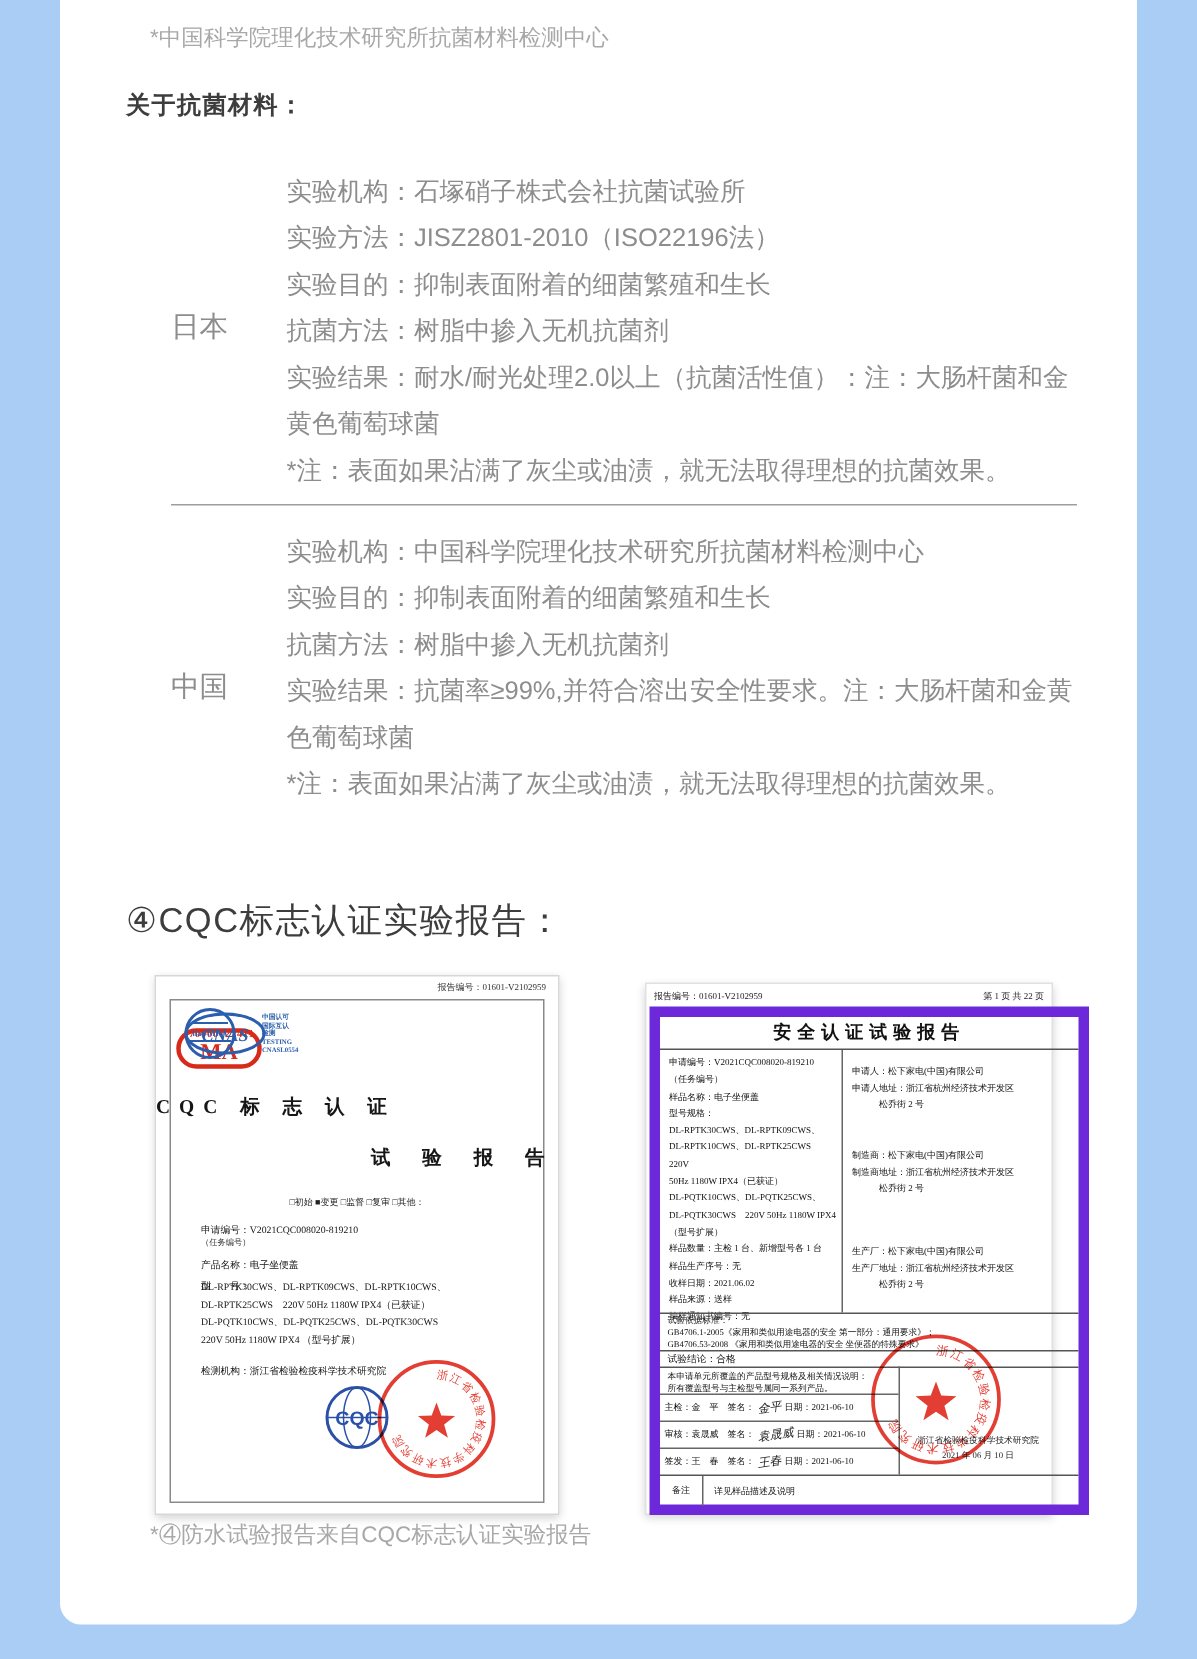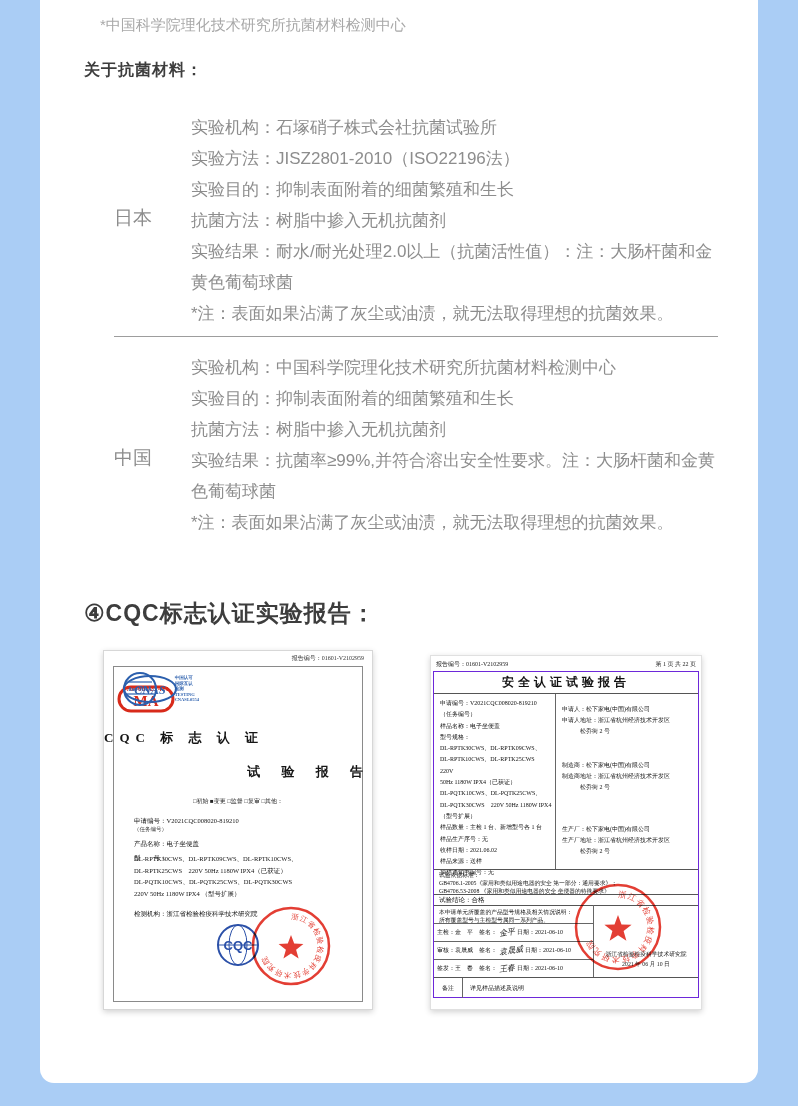--- a/index.html
+++ b/index.html
@@ -7,21 +7,21 @@
         font-family:"Liberation Sans",sans-serif;overflow:hidden;}
   .card{position:absolute;left:40px;top:0;width:718px;height:1083px;background:#ffffff;
         border-radius:0 0 14px 14px;}
   .abs{position:absolute;}
   .top-note{left:100px;top:16px;font-size:15px;color:#a8a8a8;}
   .h1{left:84px;top:60px;font-size:16px;font-weight:bold;color:#3d3d3d;letter-spacing:1px;}
   .region-label{font-size:19px;color:#8d8d8d;}
   .rows{left:191px;width:534px;font-size:17px;color:#8d8d8d;line-height:31px;}
   .rows p{margin:0;}
   .divider{left:114px;top:336px;width:604px;height:1px;background:#9d9d9d;}
-  .h2{left:84px;top:598px;font-size:23px;font-weight:bold;color:#3d3d3d;letter-spacing:1px;}
+  .h2{left:84px;top:598px;font-size:23px;font-weight:normal;color:#3d3d3d;letter-spacing:1px;}
   .bottom-note{left:100px;top:1014px;font-size:15px;color:#a8a8a8;}
 
   
   .cert{position:absolute;background:#fff;box-shadow:0 2px 6px rgba(0,0,0,.18);}
   .cert *{position:absolute;}
   .cert-left{left:103px;top:650px;width:268px;height:358px;border:1px solid #d7d7d7;}
   .cert-right{left:430px;top:655px;width:270px;height:353px;border:1px solid #e0e0e0;}
   .serif{font-family:"Liberation Serif","DejaVu Serif",serif;}
 
   .cl-repno{top:3px;right:8px;font-size:6px;color:#333;}
@@ -42,21 +42,21 @@
   .cl-prod{margin-top:5px;}
   .cl-model{margin-top:5px;display:flex;}
   .cl-model .lbl{white-space:pre;}
   .cl-model .val{white-space:pre-line;line-height:11.5px;}
   .cl-agency{left:30px;top:259px;font-size:6.5px;color:#151515;}
   .cl-cqc{left:112px;top:272px;}
   .cl-stamp{left:146px;top:254px;opacity:.9;mix-blend-mode:multiply;}
 
   .rc-hdr-l{left:5px;top:4px;font-size:6px;color:#222;}
   .rc-hdr-r{right:5px;top:4px;font-size:6px;color:#222;}
-  .rc-box{left:2px;top:15px;width:264px;height:325px;border:1px solid #6d28d9;}
+  .rc-box{left:2px;top:15px;width:264px;height:325px;border:7px solid #6d28d9;padding-left:15px;}
   .rc-title{top:0;left:0;width:100%;height:21px;line-height:21px;text-align:center;
             font-weight:bold;font-size:12px;letter-spacing:4px;color:#111;border-bottom:1px solid #555;}
   .rc-vline1{left:121px;top:22px;height:175px;border-left:1px solid #666;}
   .rc-left-text{left:6px;top:26px;width:112px;font-size:6px;line-height:11.3px;color:#111;white-space:pre-line;}
   .rc-applicant{left:128px;top:32px;width:132px;font-size:6px;line-height:11px;color:#111;white-space:pre-line;}
   .rc-manufacturer{left:128px;top:88px;width:132px;font-size:6px;line-height:11px;color:#111;white-space:pre-line;}
   .rc-factory{left:128px;top:152px;width:132px;font-size:6px;line-height:11px;color:#111;white-space:pre-line;}
   .rc-hline{left:0;width:100%;border-top:1px solid #555;}
   .rc-standards{left:5px;top:199px;width:254px;font-size:5.8px;line-height:8px;color:#111;white-space:pre-line;}
   .rc-conclusion{left:5px;top:224px;font-size:6.5px;color:#111;}
@@ -235,13 +235,14 @@
             <path id="seal2" d="M 45 15 A 30 30 0 1 1 44.99 15"></path>
           </defs>
         <text font-size="8" fill="#e0291d" letter-spacing="1.2">
           <textPath href="#seal2">浙江省检验检疫科学技术研究院</textPath>
         </text>
         <polygon fill="#e0291d" points="45,33 48.5,42.4 58.6,42.8 50.6,49.1 53.4,58.8 45,53.2 36.6,58.8 39.4,49.1 31.4,42.8 41.5,42.4"></polygon>
       </svg>
     </div>
   </div>
 
+  <div class="abs bottom-note">*④防水试验报告来自CQC标志认证实验报告</div>
 </div>
 
 </body></html>

